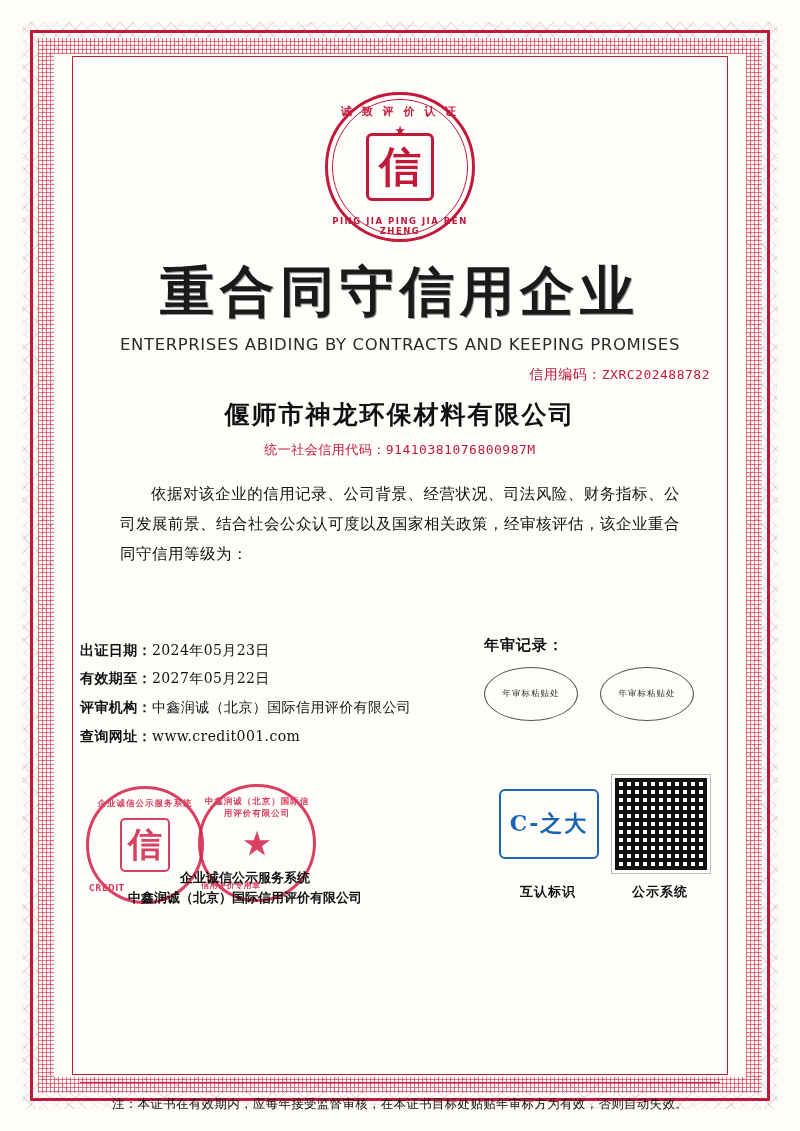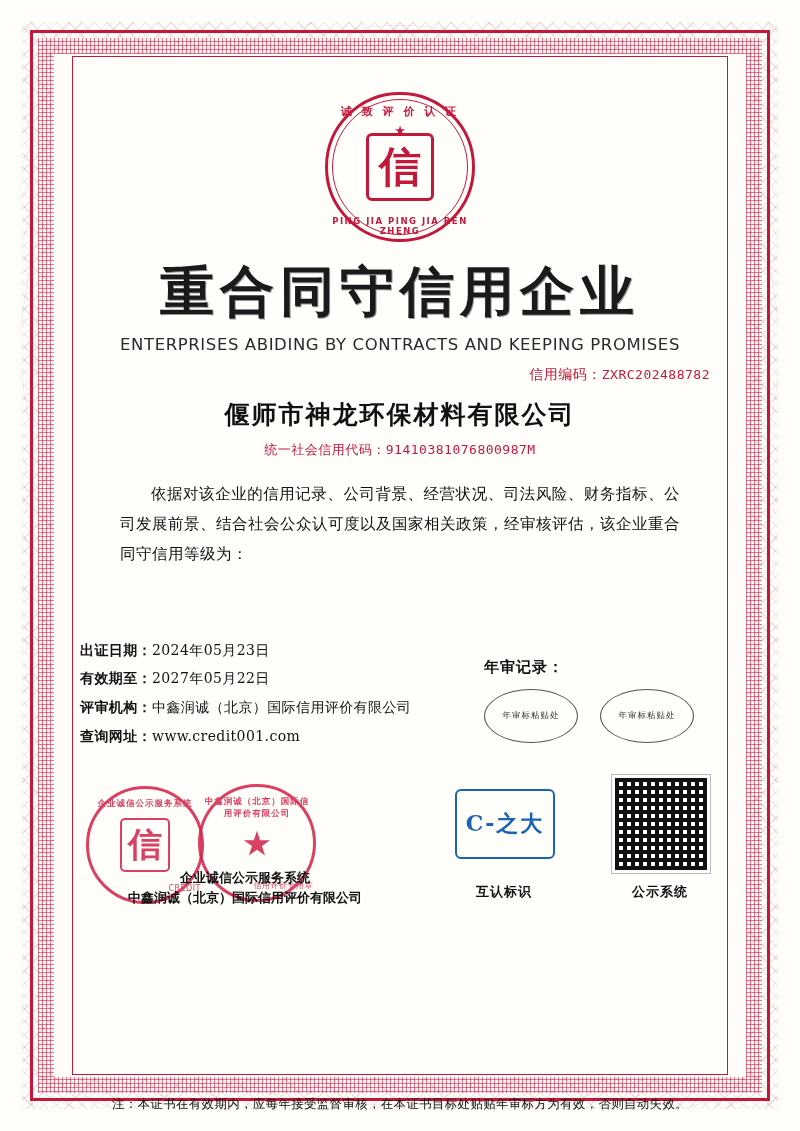--- a/index.html
+++ b/index.html
@@ -120,21 +120,21 @@
     text-shadow:2px 2px 0 rgba(120,0,20,.35);
   }
 
   
   .details-row{
     margin-top:66px;width:100%;display:flex;justify-content:space-between;align-items:flex-start;
   }
   .details{font-size:14px;color:#111;line-height:2.05;letter-spacing:.4px;}
   .details .lbl{font-weight:bold;}
   .details .mono{font-family:"DejaVu Serif","Liberation Serif",serif;}
-  .review{margin-right:26px;margin-top:22px;}
+  .review{margin-right:26px;}
   .review-title{font-size:15px;font-weight:bold;color:#111;letter-spacing:1px;}
   .review-circles{margin-top:12px;display:flex;gap:22px;}
   .rc{
     width:92px;height:52px;border:1px solid #555;border-radius:50%;
     display:flex;align-items:center;justify-content:center;
     font-size:8.5px;color:#333;letter-spacing:1px;
   }
 
   
   .seal-row{
@@ -147,32 +147,32 @@
   }
   .seal .s-center{
     position:absolute;left:50%;top:50%;transform:translate(-50%,-50%);
     color:#d3274c;font-weight:bold;font-family:"DejaVu Serif","Liberation Serif",serif;
   }
   .seal .s-top{
     position:absolute;left:0;right:0;top:9px;text-align:center;
     font-size:8.5px;color:#d3274c;letter-spacing:1px;font-weight:bold;
   }
   .seal .s-bottom{
-    position:absolute;left:0;right:0;bottom:8px;text-align:right;
-    font-size:8px;color:#d3274c;letter-spacing:.5px;font-weight:normal;
+    position:absolute;left:0;right:0;bottom:8px;text-align:left;
+    font-size:8px;color:#d3274c;letter-spacing:.5px;font-weight:bold;
   }
   .seal-a{left:6px;top:2px;}
   .seal-a .s-center{font-size:34px;border:2px solid #d3274c;border-radius:5px;padding:2px 6px;}
   .seal-b{left:118px;top:0px;}
   .seal-b .s-center{font-size:30px;}
   .seal-caption{
     position:absolute;left:0;right:0;bottom:-4px;text-align:center;
     font-size:13px;font-weight:bold;color:#111;line-height:1.55;
   }
-  .badges{display:flex;gap:44px;margin-right:4px;}
+  .badges{display:flex;margin-right:4px;}
   .badge{width:112px;text-align:center;}
   .badge .box{
     width:112px;height:78px;display:flex;align-items:center;justify-content:center;
     border:1px solid transparent;
   }
   .mutual{
     width:96px;height:66px;border:2px solid #1b63b5;border-radius:6px;
     display:flex;align-items:center;justify-content:center;
     color:#1b63b5;font-weight:bold;font-size:22px;letter-spacing:2px;
     font-family:"DejaVu Serif","Liberation Serif",serif;
@@ -183,21 +183,21 @@
       repeating-linear-gradient(0deg,#111 0 4px,transparent 4px 8px),
       repeating-linear-gradient(90deg,#111 0 4px,transparent 4px 8px);
     background-color:#fff;
     border:3px solid #fff;
     outline:1px solid #bbb;
   }
   .badge .cap{margin-top:19px;font-size:13px;font-weight:bold;color:#111;letter-spacing:1px;}
 
   .note{
     position:absolute;left:80px;right:80px;bottom:18px;
-    border-top:1px solid #c2193b;padding-top:21px;
+    border-top:1px solid #c2193b;padding-top:13px;
     text-align:center;font-size:12.5px;color:#111;letter-spacing:.3px;
   }
 </style>
 </head>
 <body>
 
 <div class="certificate">
   <div class="guilloche"></div>
   <div class="frame-outer"></div>
   <div class="frame-band"></div>

